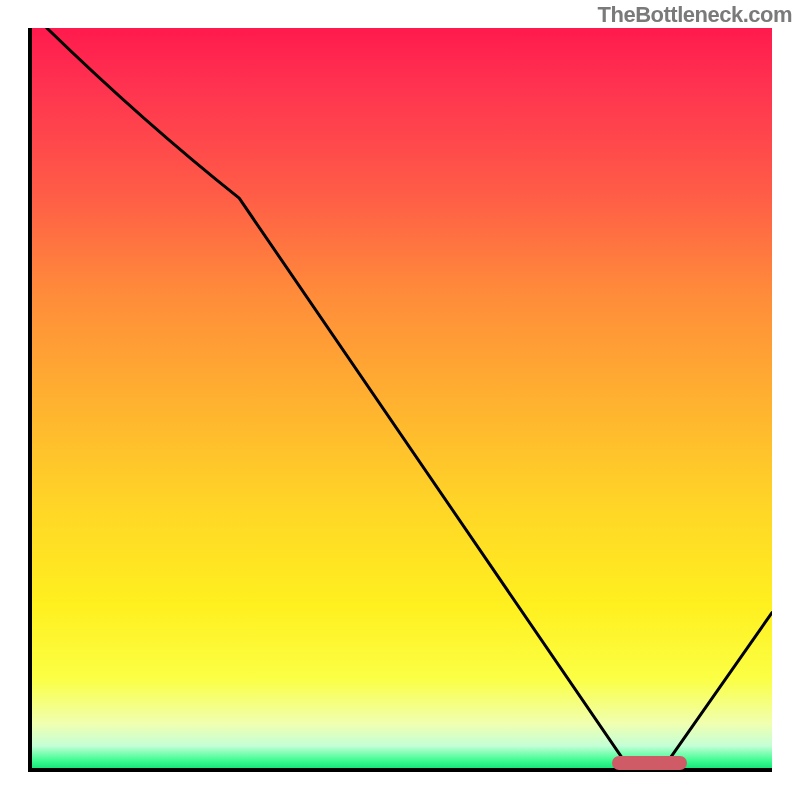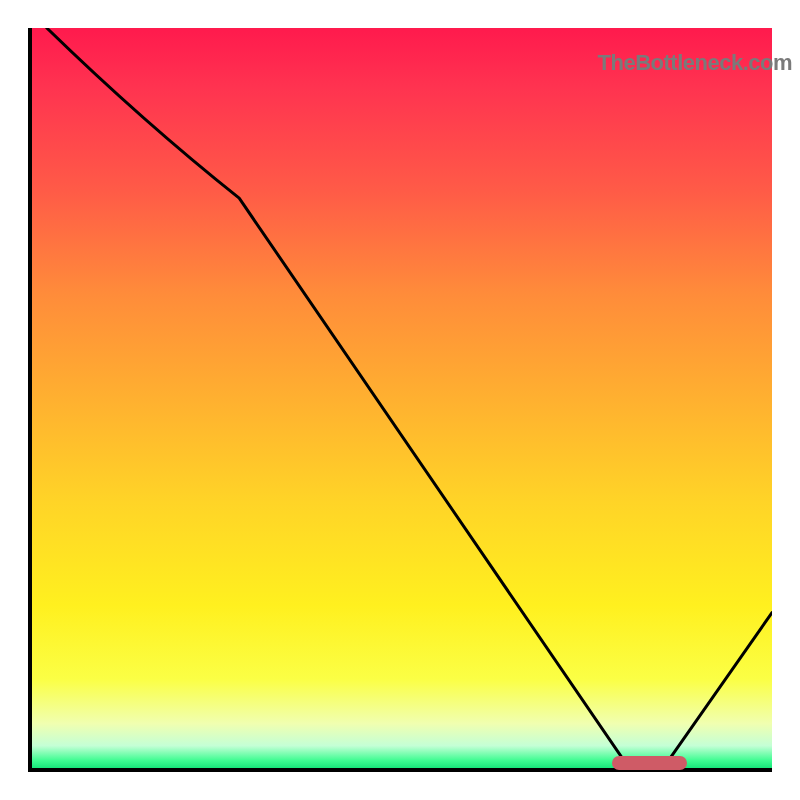--- a/index.html
+++ b/index.html
@@ -13,21 +13,20 @@
   }
   .watermark {
     position: absolute;
     top: 2px;
     right: 8px;
     font-size: 22px;
     font-weight: bold;
     color: #7a7a7a;
     letter-spacing: -0.5px;
     z-index: 10;
-    margin-top: 48px;
   }
   .plot-area {
     position: absolute;
     left: 28px;
     top: 28px;
     width: 744px;
     height: 744px;
     background: linear-gradient(to bottom,
       #ff1a4d 0%,
       #ff3350 8%,

